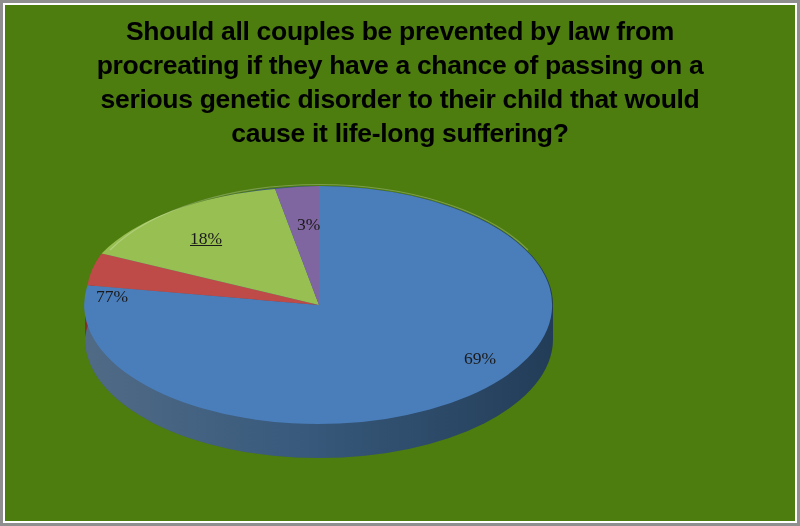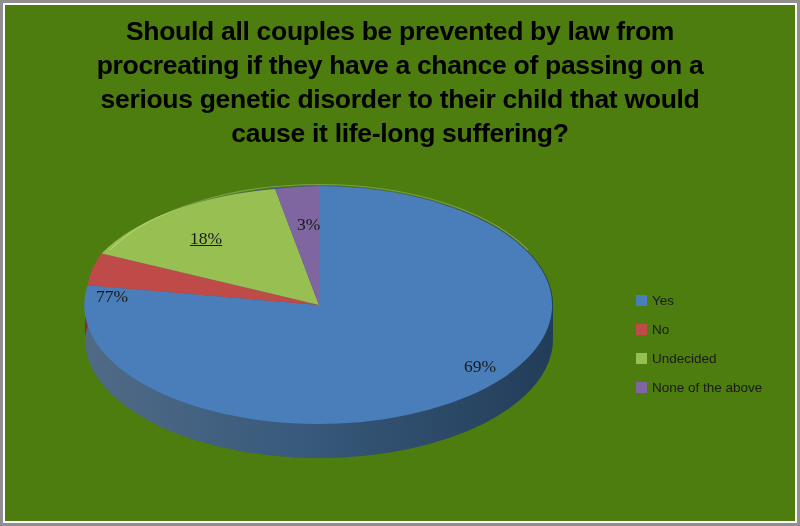--- a/index.html
+++ b/index.html
@@ -69,21 +69,21 @@
   }
 
   
   .slice-label {
     position: absolute;
     font-family: "Liberation Serif", serif;
     font-size: 17.5px;
     color: #1a1a1a;
     white-space: nowrap;
   }
-  #label-yes        { left: 464px; top: 348px; margin-top: 8px; }
+  #label-yes        { left: 464px; top: 348px; }
   #label-no         { left: 96px;  top: 286px; }
   #label-undecided  { left: 190px; top: 228px; text-decoration: underline; }
   #label-none       { left: 297px; top: 214px; }
 
   
   #legend {
     position: absolute;
     left: 636px;
     top: 286px;
     width: 152px;
@@ -167,34 +167,16 @@
         <path d="M 110,250 A 234,119 0 0 1 528,250" fill="none" stroke="#ffffff" stroke-width="1.2" opacity="0.25"></path>
       </g>
     </svg>
 
     <div class="slice-label" id="label-yes">69%</div>
     <div class="slice-label" id="label-no">77%</div>
     <div class="slice-label" id="label-undecided">18%</div>
     <div class="slice-label" id="label-none">3%</div>
   </div>
 
-  <div id="legend">
-    <div class="legend-item">
-      <span class="legend-swatch" style="background:#4a7ebb"></span>
-      <span class="legend-label">Yes</span>
-    </div>
-    <div class="legend-item">
-      <span class="legend-swatch" style="background:#be4b48"></span>
-      <span class="legend-label">No</span>
-    </div>
-    <div class="legend-item">
-      <span class="legend-swatch" style="background:#98bf52"></span>
-      <span class="legend-label">Undecided</span>
-    </div>
-    <div class="legend-item">
-      <span class="legend-swatch" style="background:#8066a0"></span>
-      <span class="legend-label">None of the above</span>
-    </div>
-  </div>
 
   <div id="inner-border"></div>
   <div id="outer-border"></div>
 </div>
 
 </body></html>

